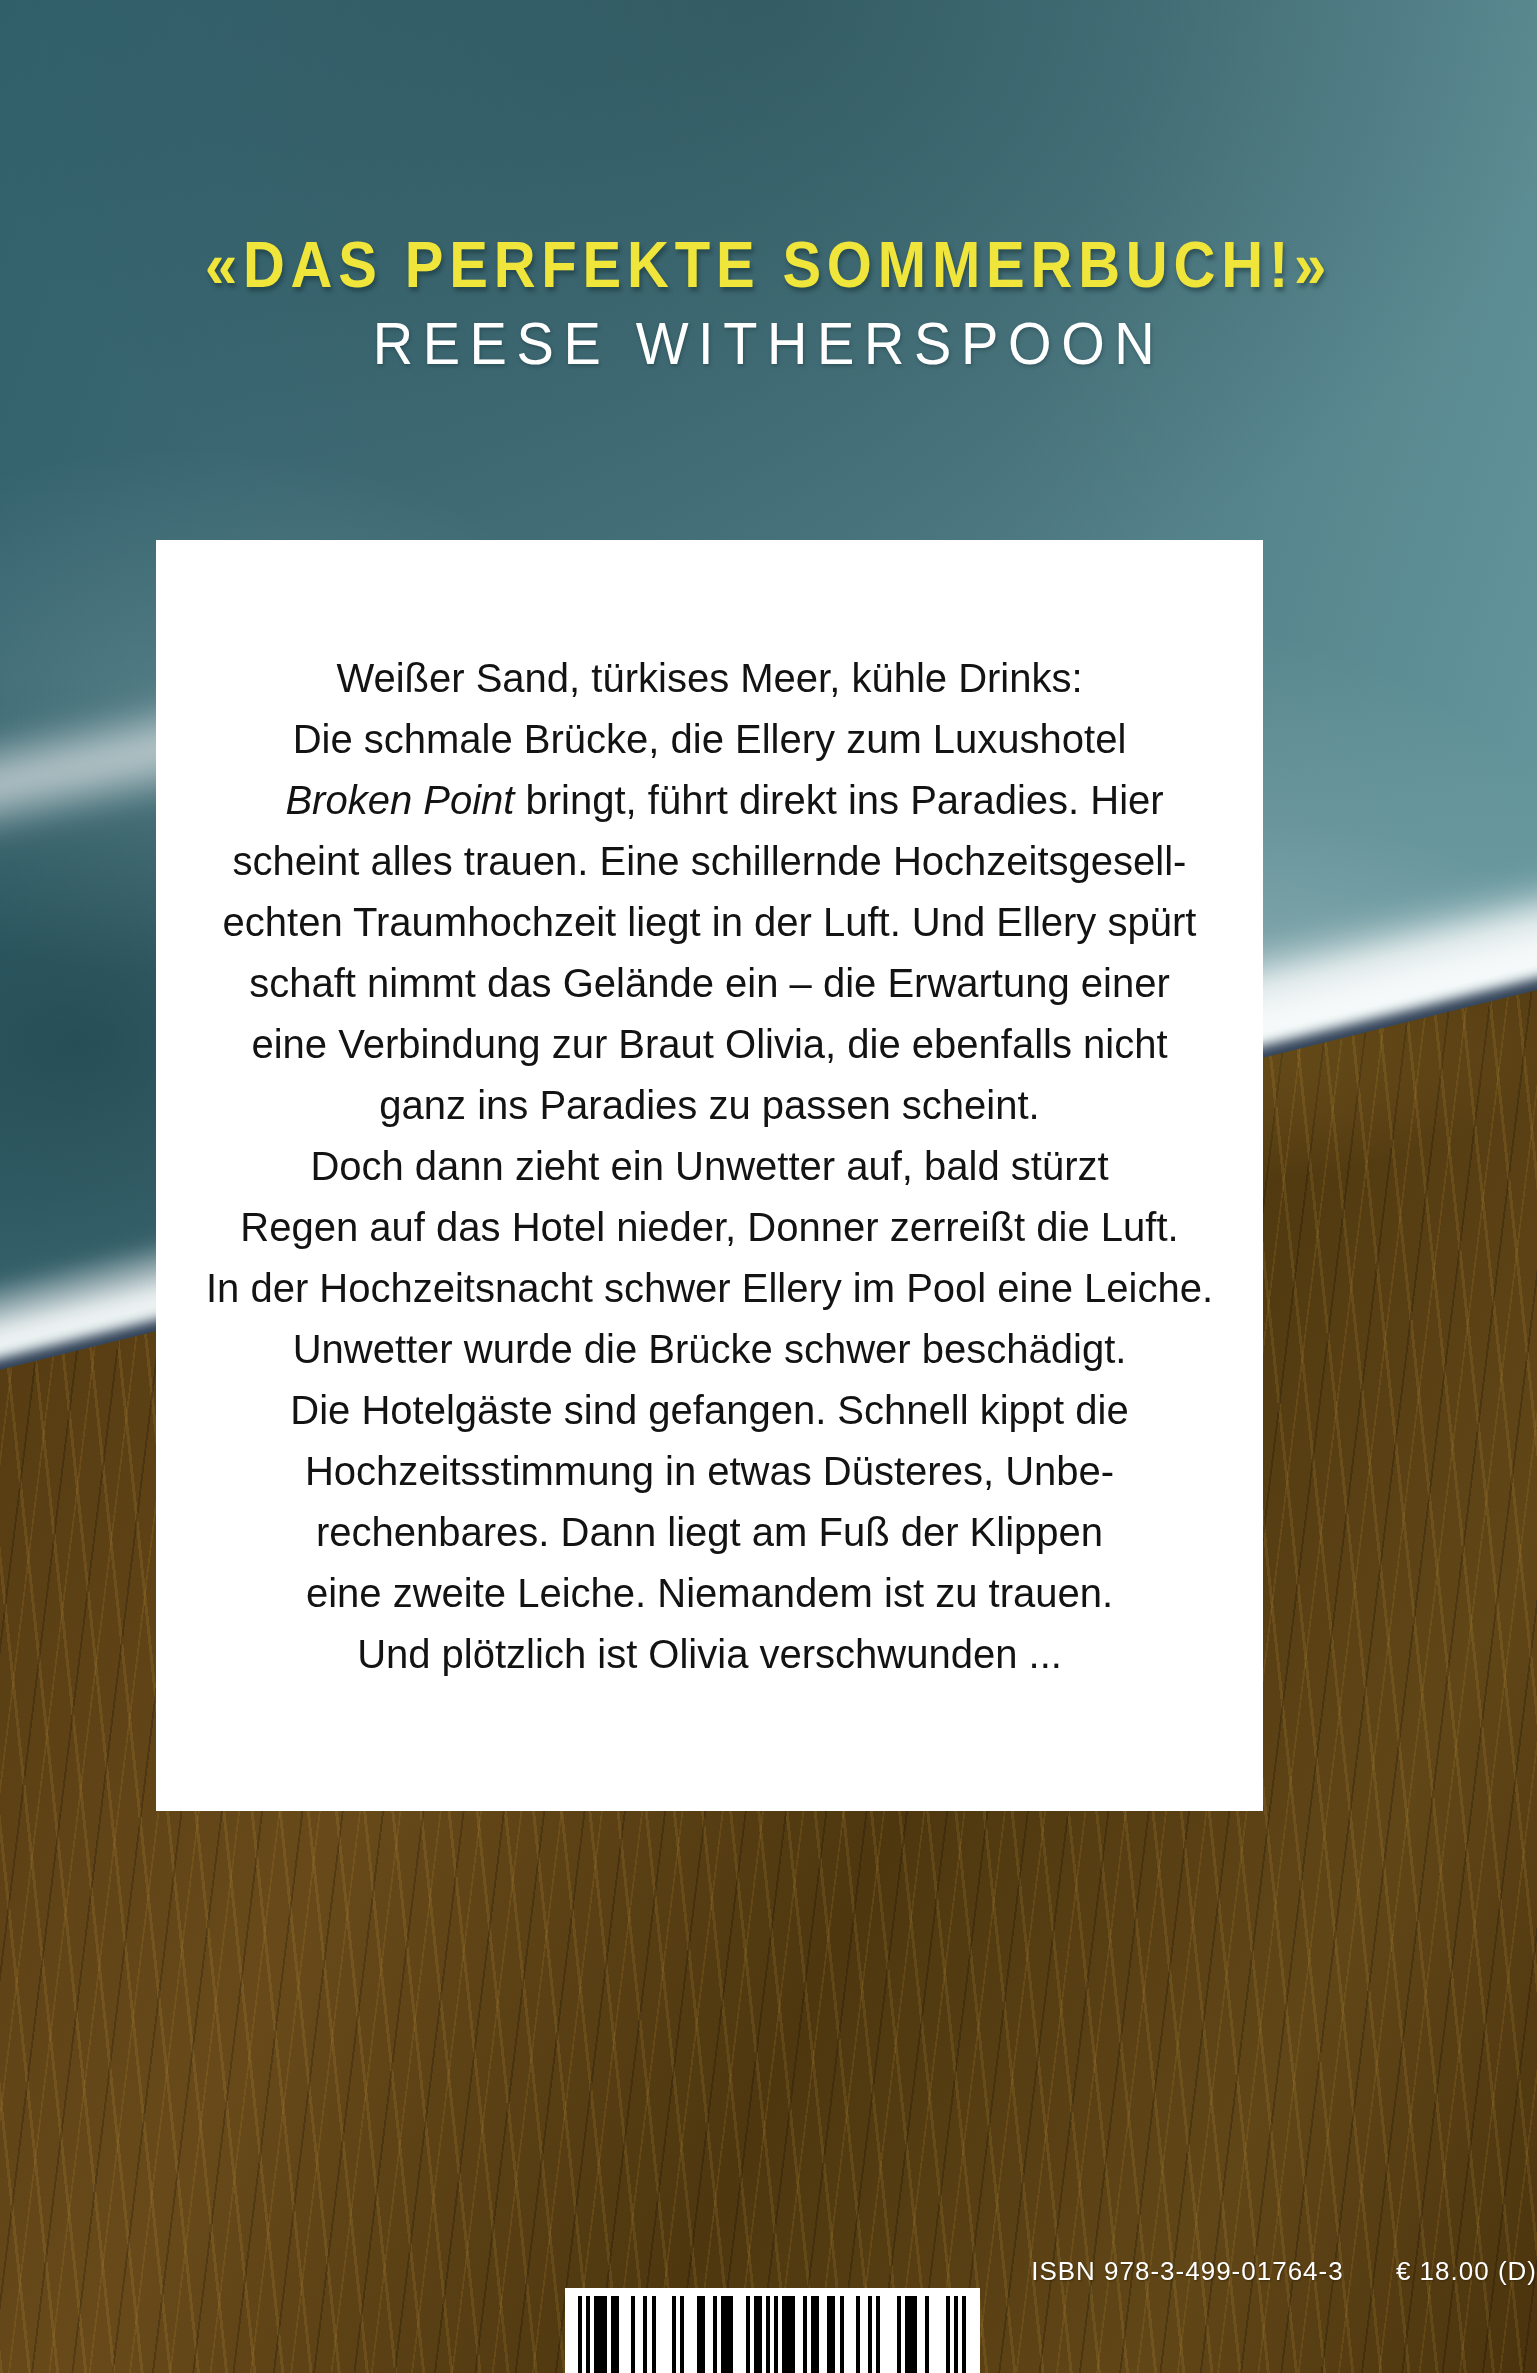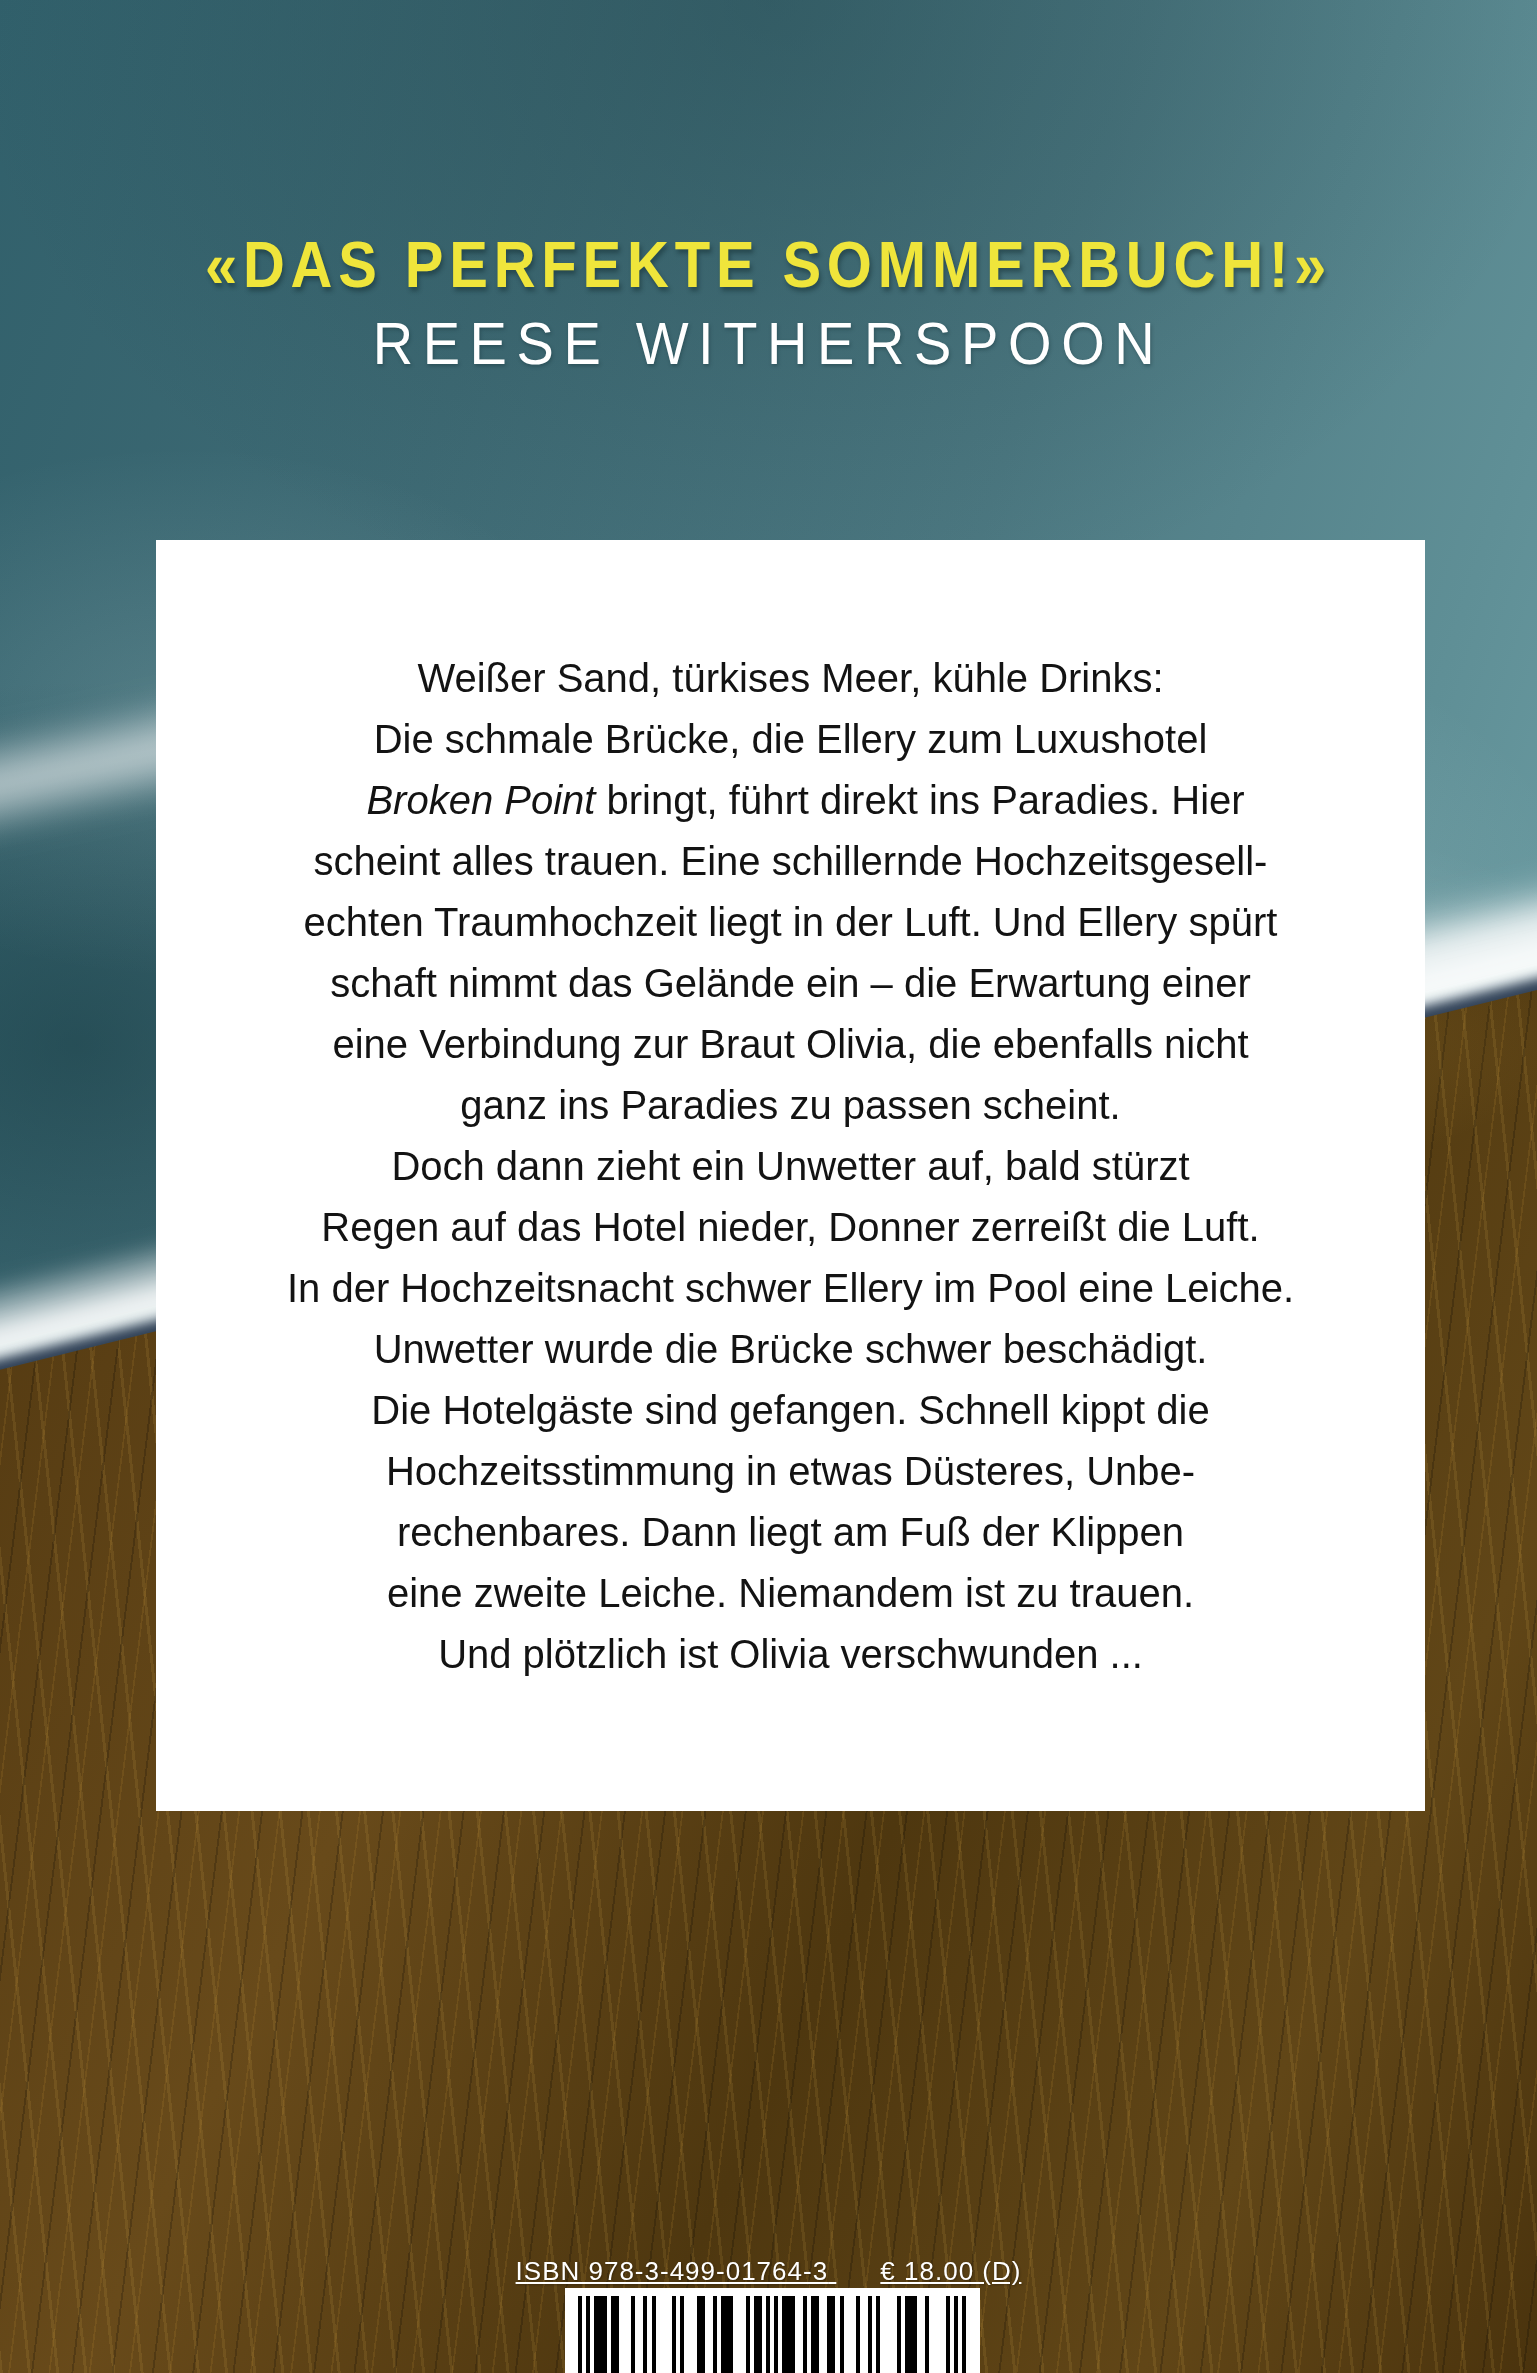--- a/index.html
+++ b/index.html
@@ -55,33 +55,32 @@
     transform:scaleY(1.12);white-space:nowrap;
     text-shadow:1.9px 2.9px 3.8px rgba(15,40,45,0.45);
   }
   .attribution{
     display:inline-block;margin-top:13.4px;color:#fff;font-weight:400;
     font-size:56px;letter-spacing:9.6px;transform:scaleY(1.06);white-space:nowrap;
     text-shadow:1px 1.9px 3.8px rgba(15,40,45,0.35);
   }
   
   .blurb-panel{
-    position:absolute;left:156px;top:540px;width:1269px;height:1271px;
+    position:absolute;left:156px;top:540px;width:1107px;height:1271px;
     background:#ffffff;box-sizing:border-box;padding-top:108px;text-align:center;
   }
   .blurb-line{
     font-size:40px;line-height:61px;color:#131313;white-space:nowrap;
   }
   .blurb-line em{font-style:italic;margin-left:30px;}
   
   .isbn-line{
-    position:absolute;left:0;top:2256px;width:100%;text-align:center;
+    position:absolute;left:0;top:2256px;width:100%;text-align:right;
     color:#ffffff;font-size:26px;letter-spacing:1px;
     text-shadow:1px 1px 1.9px rgba(40,25,5,0.5);
-    text-decoration:underline;
   }
   .isbn-line .price{margin-left:44px;}
   .barcode{
     position:absolute;left:565px;top:2288px;width:415px;height:86px;
     background:#ffffff;box-sizing:border-box;padding:7.7px 13.4px 0 13.4px;
   }
   .barcode svg{display:block;width:100%;height:100%;shape-rendering:crispEdges;}
 </style>
 </head>
 <body>

